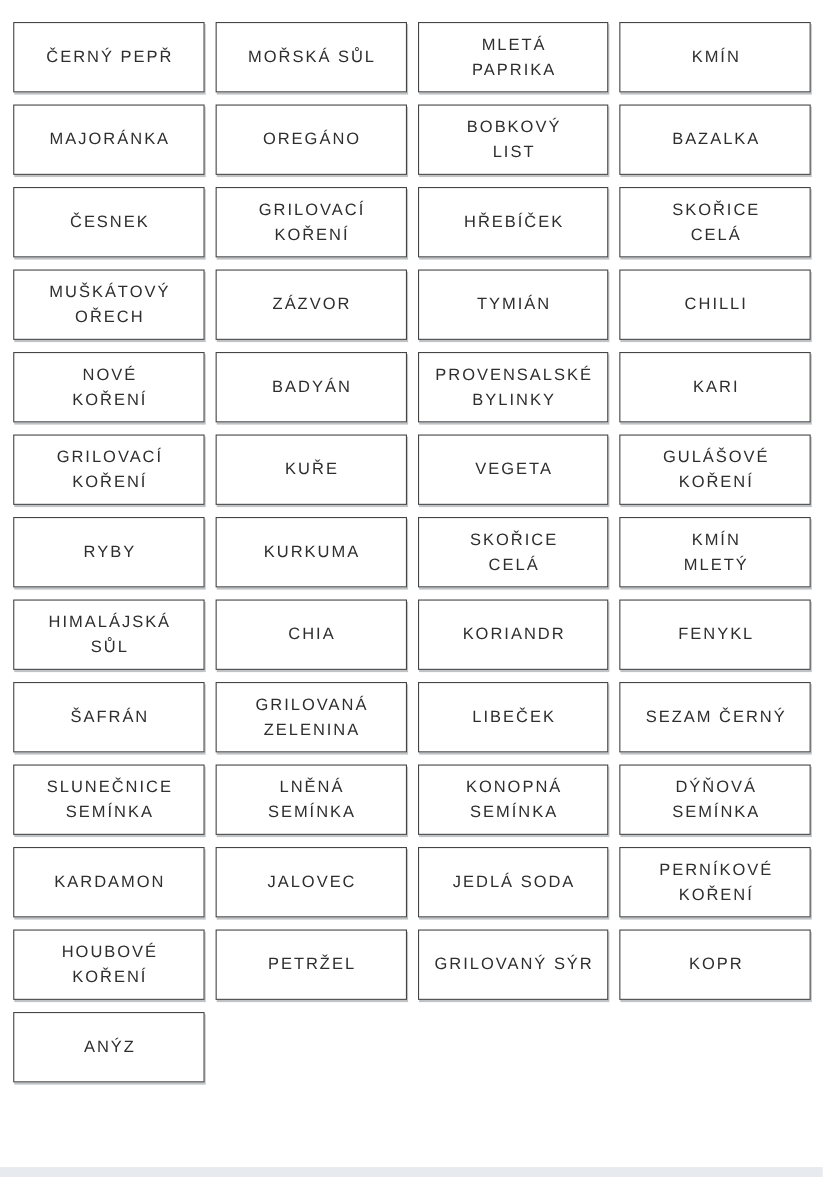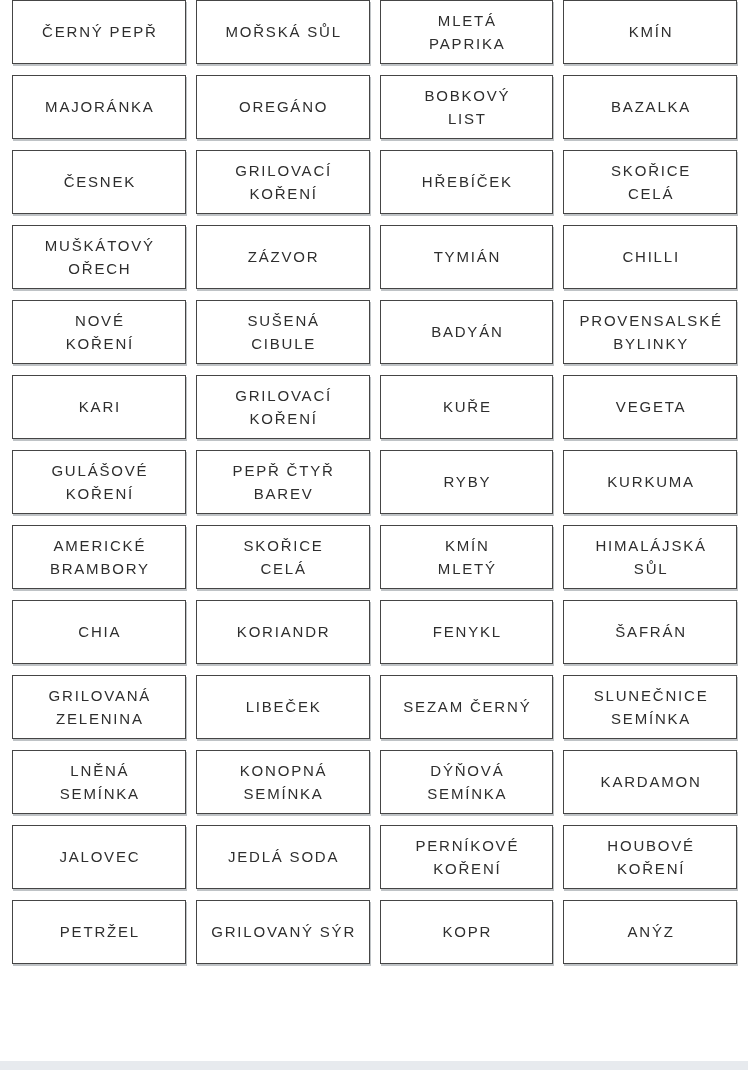--- a/index.html
+++ b/index.html
@@ -12,21 +12,21 @@
   *{box-sizing:border-box;margin:0;padding:0;}
   html,body{width:748px;height:1070px;overflow:hidden;}
   body{
     background:var(--page-bg);
     font-family:"Liberation Sans","DejaVu Sans",sans-serif;
     position:relative;
   }
   .sheet{
     position:absolute;
     top:0;left:0;right:0;
-    padding:0 11px 0 12px;
+    padding:20px 11px 0 12px;
   }
   .grid{
     display:grid;
     grid-template-columns:repeat(4,1fr);
     column-gap:10px;
     row-gap:11px;
   }
   .cell{
     height:64px;
     background:#ffffff;
@@ -110,24 +110,20 @@
     <span class="label">TYMIÁN</span>
   </div>
       <div class="cell">
     <span class="label">CHILLI</span>
   </div>
       <div class="cell">
     <span class="label">NOVÉ
 KOŘENÍ</span>
   </div>
       <div class="cell">
-    <span class="label">SUŠENÁ
-CIBULE</span>
-  </div>
-      <div class="cell">
     <span class="label">BADYÁN</span>
   </div>
       <div class="cell">
     <span class="label">PROVENSALSKÉ
 BYLINKY</span>
   </div>
       <div class="cell">
     <span class="label">KARI</span>
   </div>
       <div class="cell">
@@ -138,32 +134,24 @@
     <span class="label">KUŘE</span>
   </div>
       <div class="cell">
     <span class="label">VEGETA</span>
   </div>
       <div class="cell">
     <span class="label">GULÁŠOVÉ
 KOŘENÍ</span>
   </div>
       <div class="cell">
-    <span class="label">PEPŘ ČTYŘ
-BAREV</span>
-  </div>
-      <div class="cell">
     <span class="label">RYBY</span>
   </div>
       <div class="cell">
     <span class="label">KURKUMA</span>
-  </div>
-      <div class="cell">
-    <span class="label">AMERICKÉ
-BRAMBORY</span>
   </div>
       <div class="cell">
     <span class="label">SKOŘICE
 CELÁ</span>
   </div>
       <div class="cell">
     <span class="label">KMÍN
 MLETÝ</span>
   </div>
       <div class="cell">

